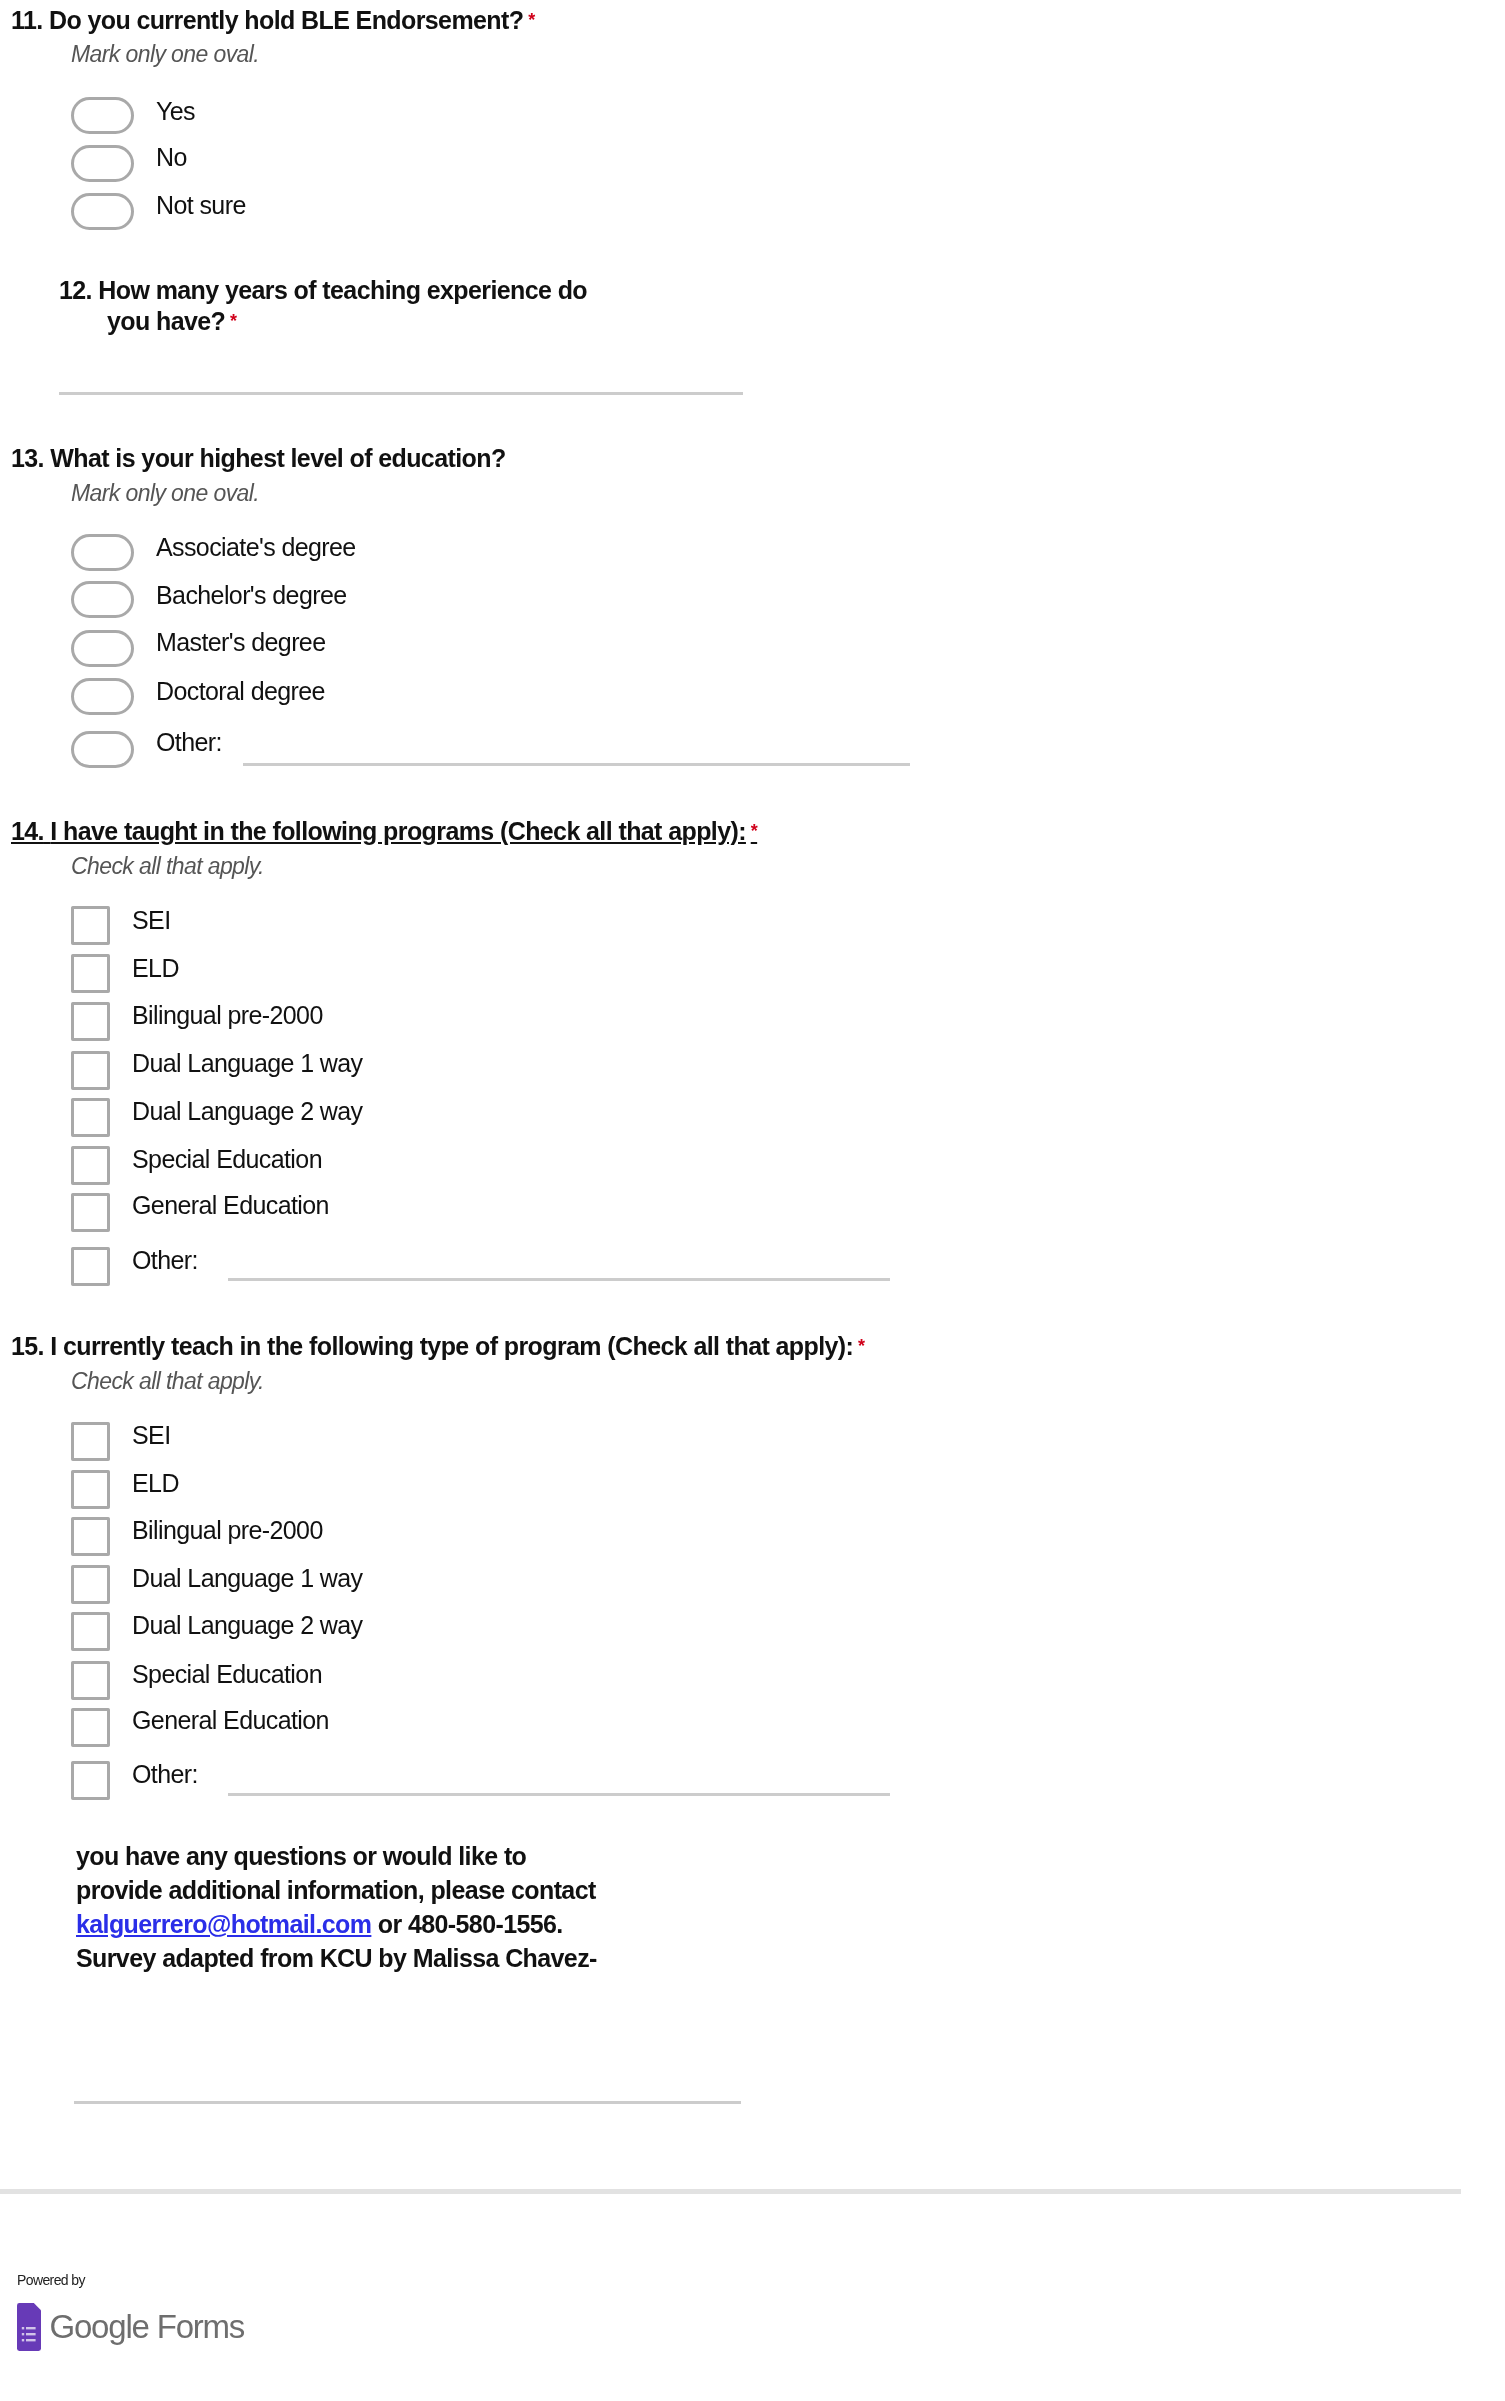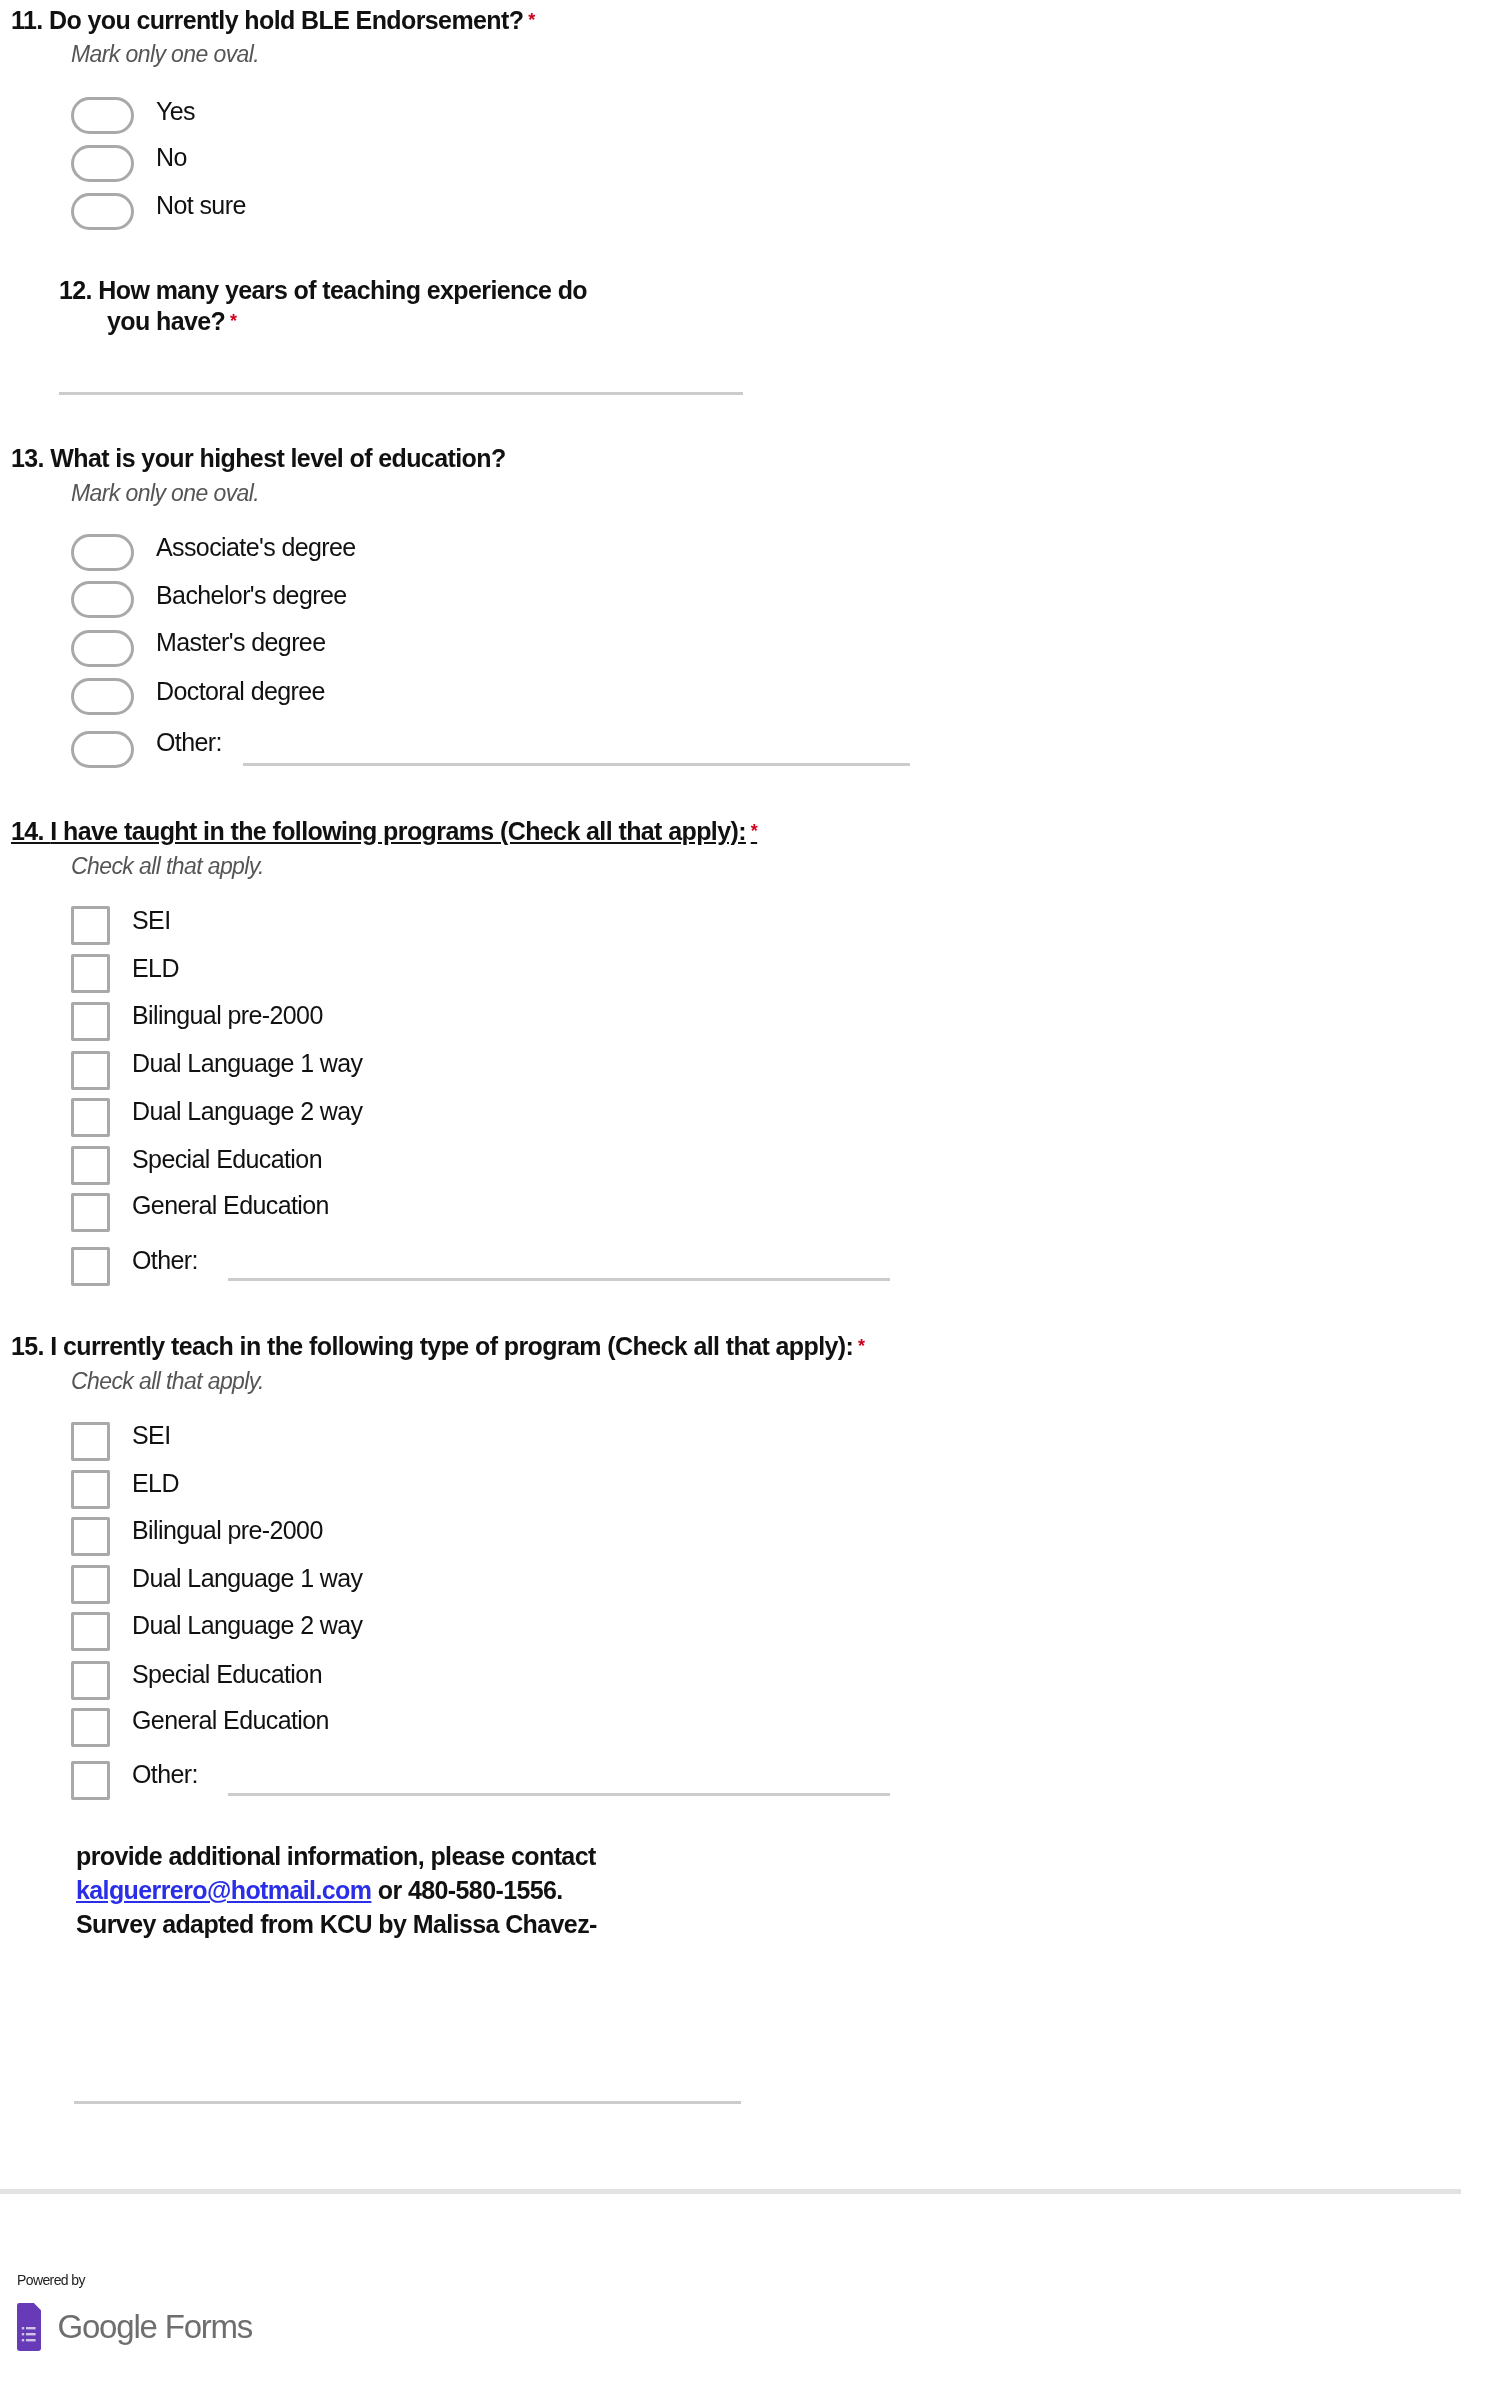--- a/index.html
+++ b/index.html
@@ -99,20 +99,21 @@
 <div class="abs opt" style="left:132px; top:1611px;">Dual Language 2 way</div>
 <div class="box" style="left:71px; top:1661px;"></div>
 <div class="abs opt" style="left:132px; top:1660px;">Special Education</div>
 <div class="box" style="left:71px; top:1708px;"></div>
 <div class="abs opt" style="left:132px; top:1706px;">General Education</div>
 <div class="box" style="left:71px; top:1761px;"></div>
 <div class="abs opt" style="left:132px; top:1760px;">Other:</div>
 <div class="line" style="left:228px; top:1793px; width:662px;"></div>
 
 <div class="abs qtitle" style="left:29px; top:1839px; line-height:34px;">
+  <div style="padding-left:47px;">you have any questions or would like to</div>
   <div style="padding-left:47px;">provide additional information, please contact</div>
   <div style="padding-left:47px;"><span class="link">kalguerrero@hotmail.com</span><span> or 480-580-1556.</span></div>
   <div style="padding-left:47px;">Survey adapted from KCU by Malissa Chavez-</div>
 </div>
 <div class="line" style="left:74px; top:2101px; width:667px;"></div>
 
 <div class="divider" style="top:2189px;"></div>
 
 <div class="abs" style="left:17px; top:2272px; font-size:14px; letter-spacing:-0.6px; color:#222;">Powered by</div>
 <div class="abs" style="left:17px; top:2303px; display:flex; align-items:center;">
@@ -120,15 +121,15 @@
     <svg width="24" height="48" viewBox="0 0 40 80">
       <path d="M0 4 Q0 0 4 0 L28 0 L40 12 L40 76 Q40 80 36 80 L4 80 Q0 80 0 76 Z" fill="#673ab7"></path>
       <rect x="8" y="40" width="4" height="4" fill="#d1c4e9"></rect>
       <rect x="15" y="40" width="16" height="4" fill="#d1c4e9"></rect>
       <rect x="8" y="50" width="4" height="4" fill="#d1c4e9"></rect>
       <rect x="15" y="50" width="16" height="4" fill="#d1c4e9"></rect>
       <rect x="8" y="60" width="4" height="4" fill="#d1c4e9"></rect>
       <rect x="15" y="60" width="16" height="4" fill="#d1c4e9"></rect>
     </svg>
   </span>
-  <span style="font-size:33px; color:#6e6e6e; letter-spacing:-1.2px;margin-left:8px;">Google Forms</span>
+  <span style="font-size:33px; color:#6e6e6e; letter-spacing:-1.2px;">Google Forms</span>
 </div>
 
 
 </body></html>

